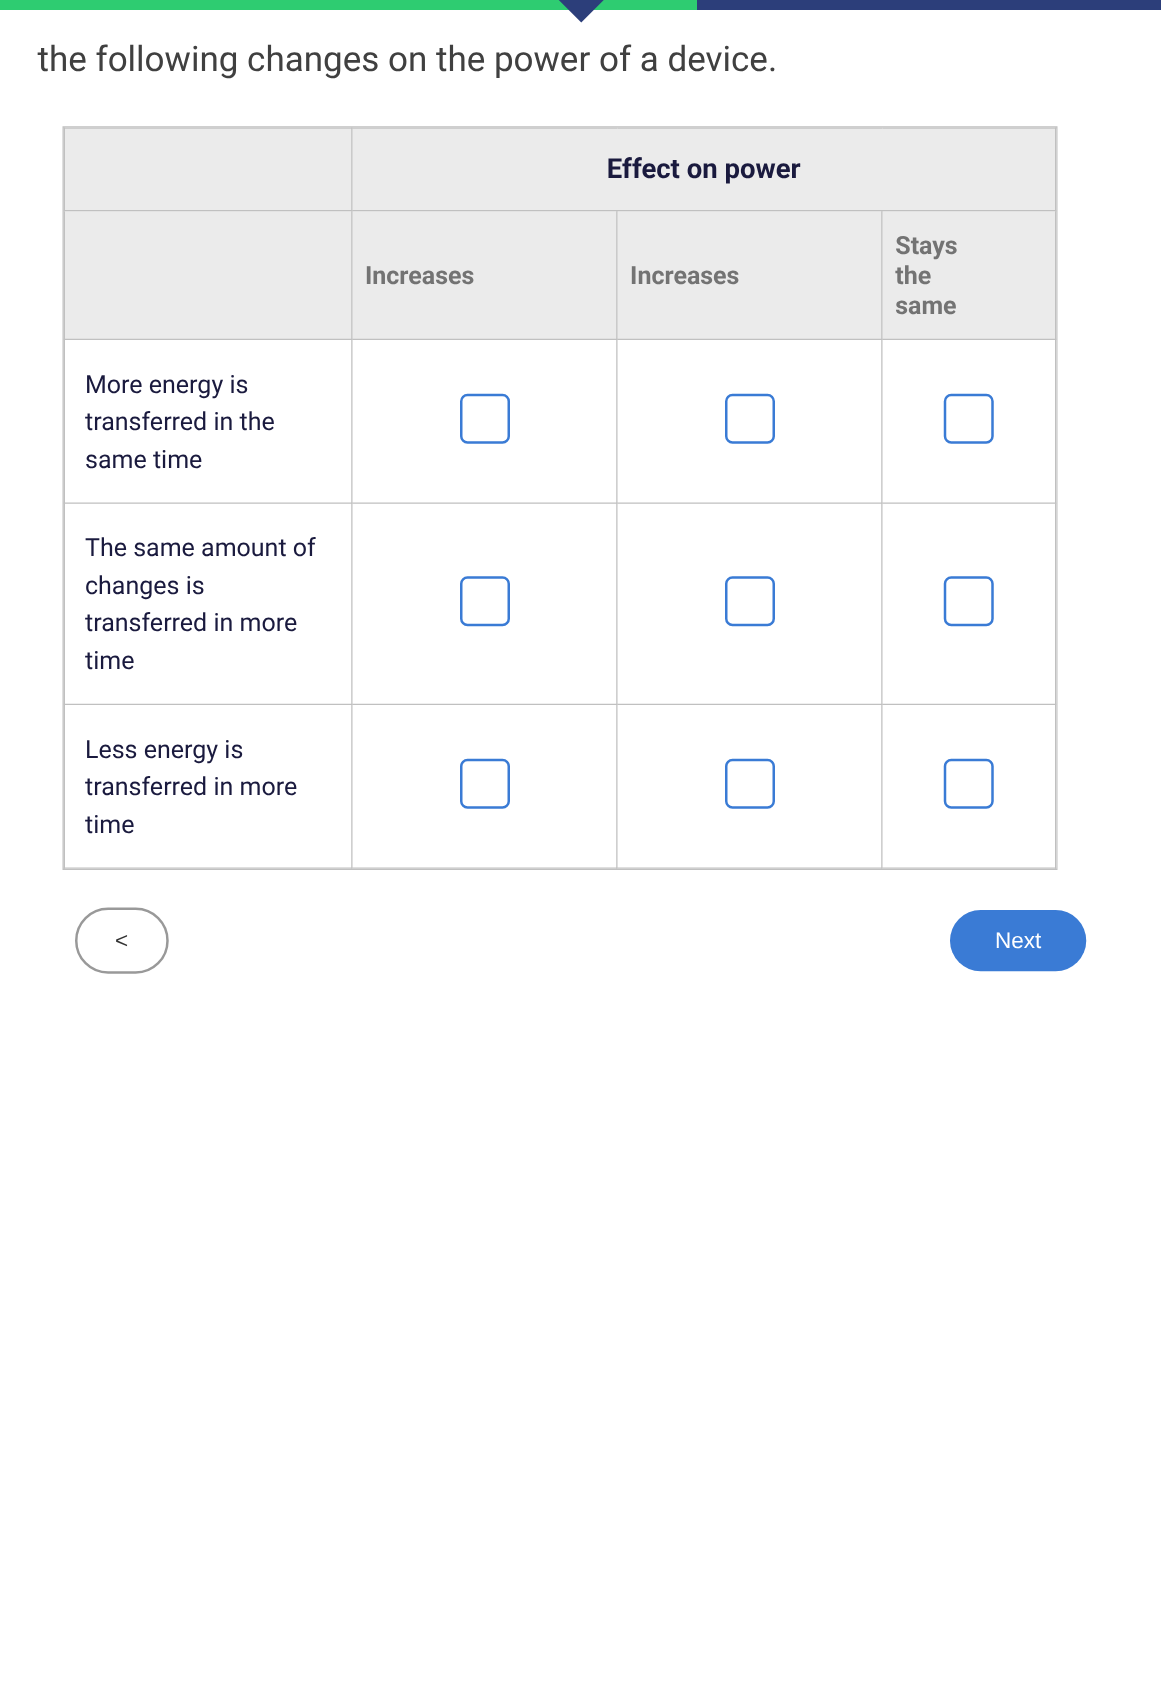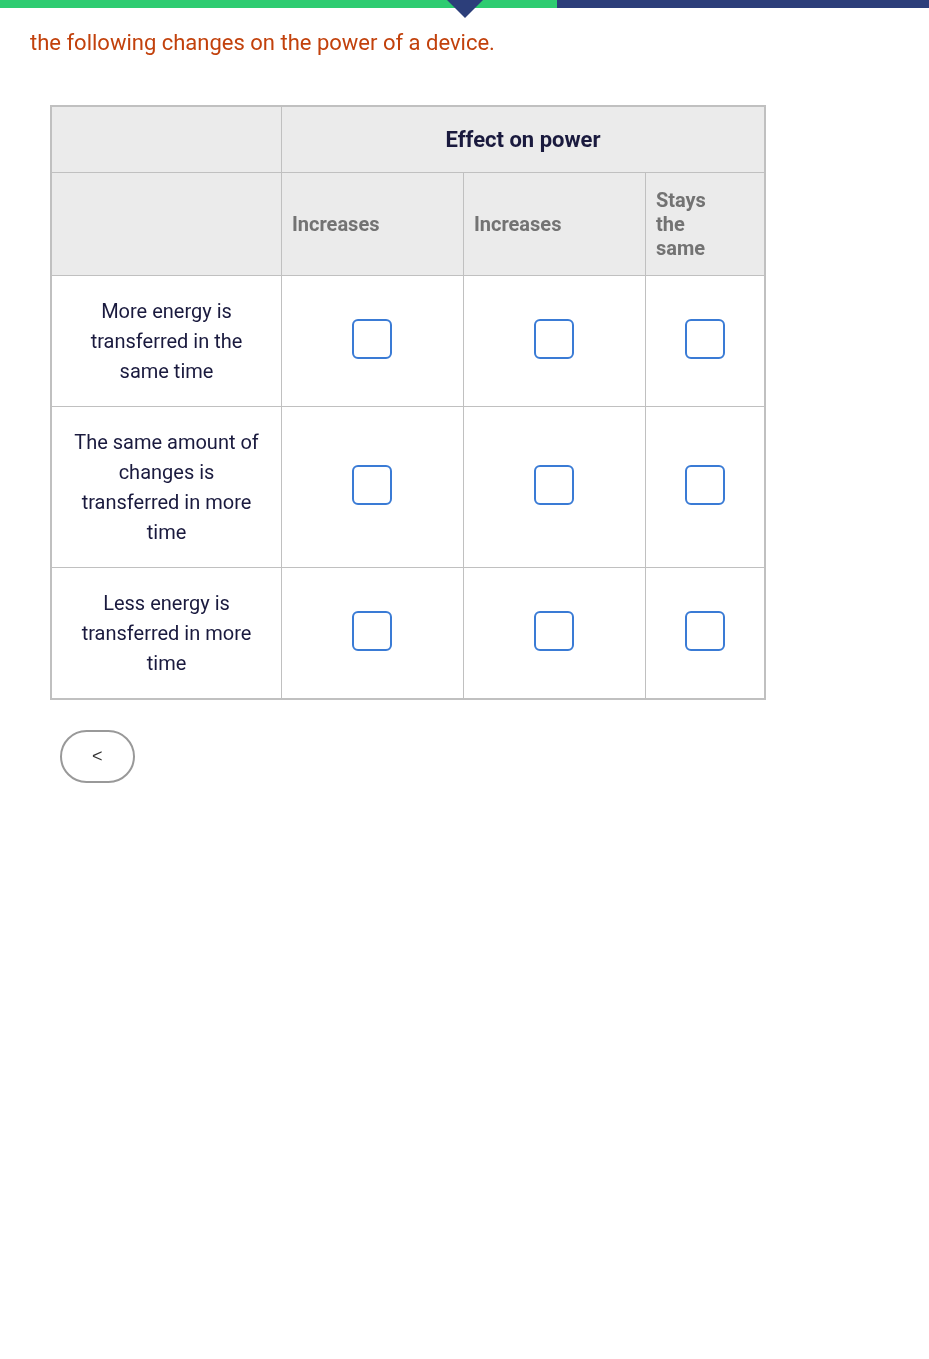--- a/index.html
+++ b/index.html
@@ -32,31 +32,31 @@
       border-left: 18px solid transparent;
       border-right: 18px solid transparent;
       border-top: 18px solid #2c3e7a;
     }
 
     .page-content {
       padding: 20px 30px 40px 30px;
     }
 
     .intro-text {
-      font-size: 22px;
-      color: #c2410c;
-      margin-bottom: 46px;
+      font-size: 28px;
+      color: #404040;
+      margin-bottom: 34px;
       line-height: 1.4;
     }
 
     .table-wrapper {
       margin-left: 20px;
       border: 1px solid #c0c0c0;
       border-collapse: collapse;
-      width: 716px;
+      width: 796px;
     }
 
     table {
       width: 100%;
       border-collapse: collapse;
     }
 
     .header-group th {
       background-color: #ebebeb;
       text-align: center;
@@ -105,21 +105,20 @@
       width: 40px;
       height: 40px;
       border: 2.5px solid #3a7bd5;
       border-radius: 6px;
       background: #ffffff;
       cursor: pointer;
     }
 
     .data-row {
       background: #ffffff;
-      text-align: center;
     }
 
     .data-row:nth-child(even) {
       background: #ffffff;
     }
 
     .bottom-buttons {
       display: flex;
       justify-content: space-between;
       align-items: center;
@@ -209,14 +208,15 @@
           <td class="checkbox-cell">
             <div class="custom-checkbox"></div>
           </td>
         </tr>
       </tbody>
     </table>
   </div>
 
   <div class="bottom-buttons">
     <button class="btn btn-outline">&lt;</button>
+    <button class="btn btn-primary">Next</button>
   </div>
 </div>
 
 </body></html>

